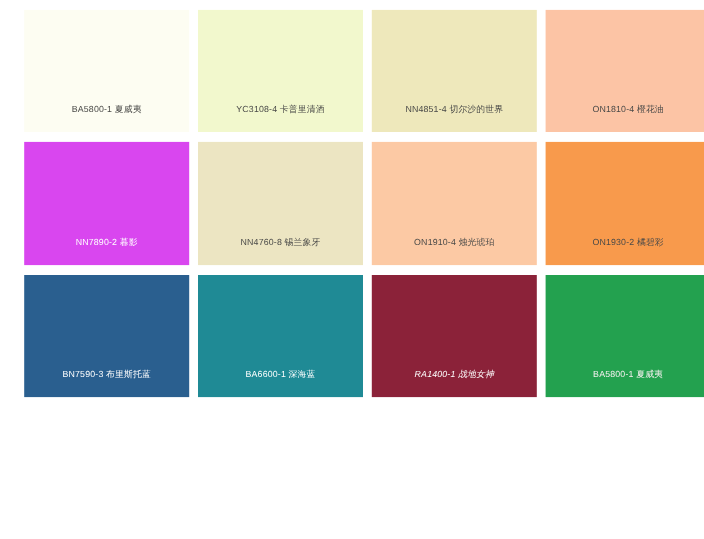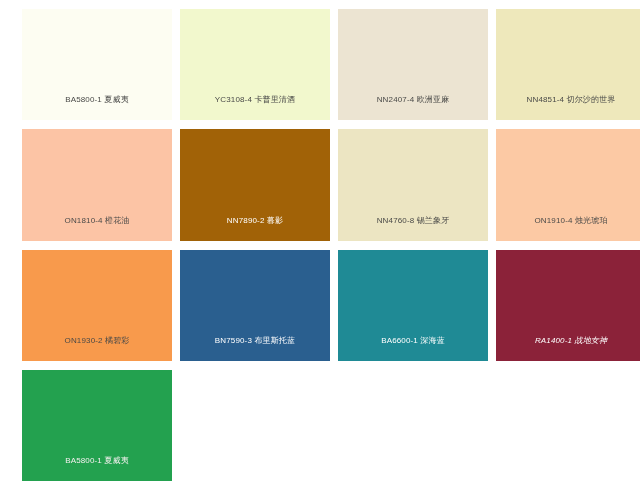--- a/index.html
+++ b/index.html
@@ -98,30 +98,27 @@
 
 <div id="palette-board">
 
   <div class="swatch-grid">
       <div class="swatch" style="background: rgb(253, 253, 242);">
         <span class="swatch-label label-dark">BA5800-1 夏威夷</span>
       </div>
       <div class="swatch" style="background: rgb(242, 248, 205);">
         <span class="swatch-label label-dark">YC3108-4 卡普里清酒</span>
       </div>
-      <div class="swatch" style="background: rgb(236, 228, 210);">
-        <span class="swatch-label label-dark">NN2407-4 欧洲亚麻</span>
-      </div>
       <div class="swatch" style="background: rgb(238, 232, 187);">
         <span class="swatch-label label-dark">NN4851-4 切尔沙的世界</span>
       </div>
       <div class="swatch" style="background: rgb(252, 196, 165); justify-content: center;">
         <span class="swatch-label label-dark">ON1810-4 橙花油</span>
       </div>
-      <div class="swatch" style="background: #a16207;">
+      <div class="swatch" style="background: #d946ef;">
         <span class="swatch-label label-light">NN7890-2 暮影</span>
       </div>
       <div class="swatch" style="background: rgb(236, 229, 194);">
         <span class="swatch-label label-dark">NN4760-8 锡兰象牙</span>
       </div>
       <div class="swatch" style="background: rgb(252, 201, 164);">
         <span class="swatch-label label-dark">ON1910-4 烛光琥珀</span>
       </div>
       <div class="swatch" style="background: rgb(248, 154, 76);">
         <span class="swatch-label label-dark">ON1930-2 橘碧彩</span>

